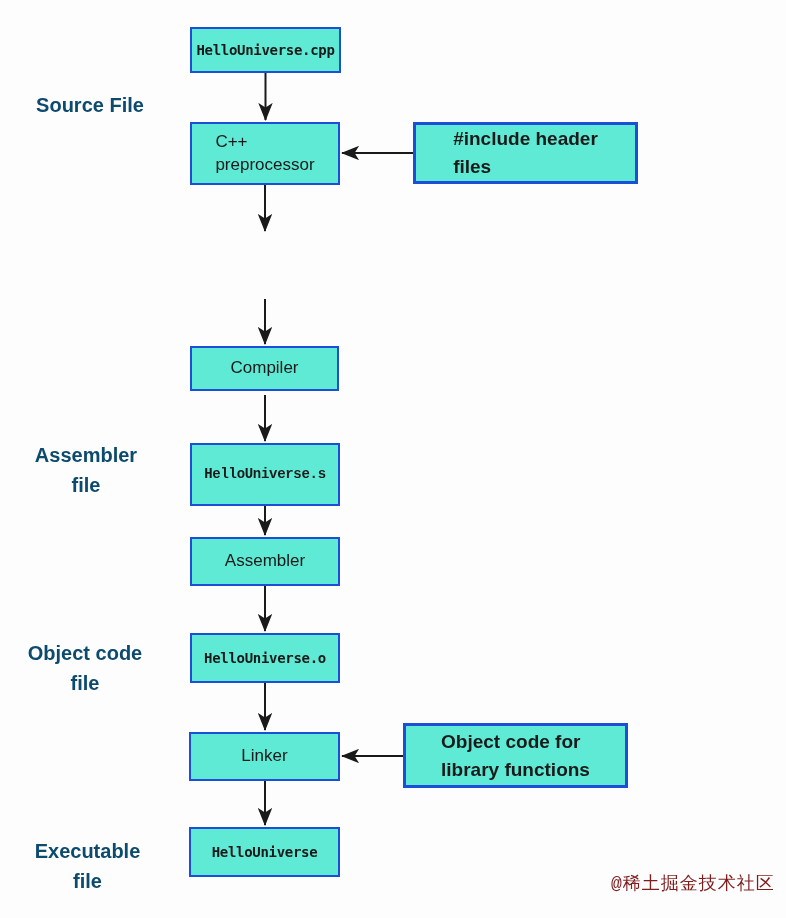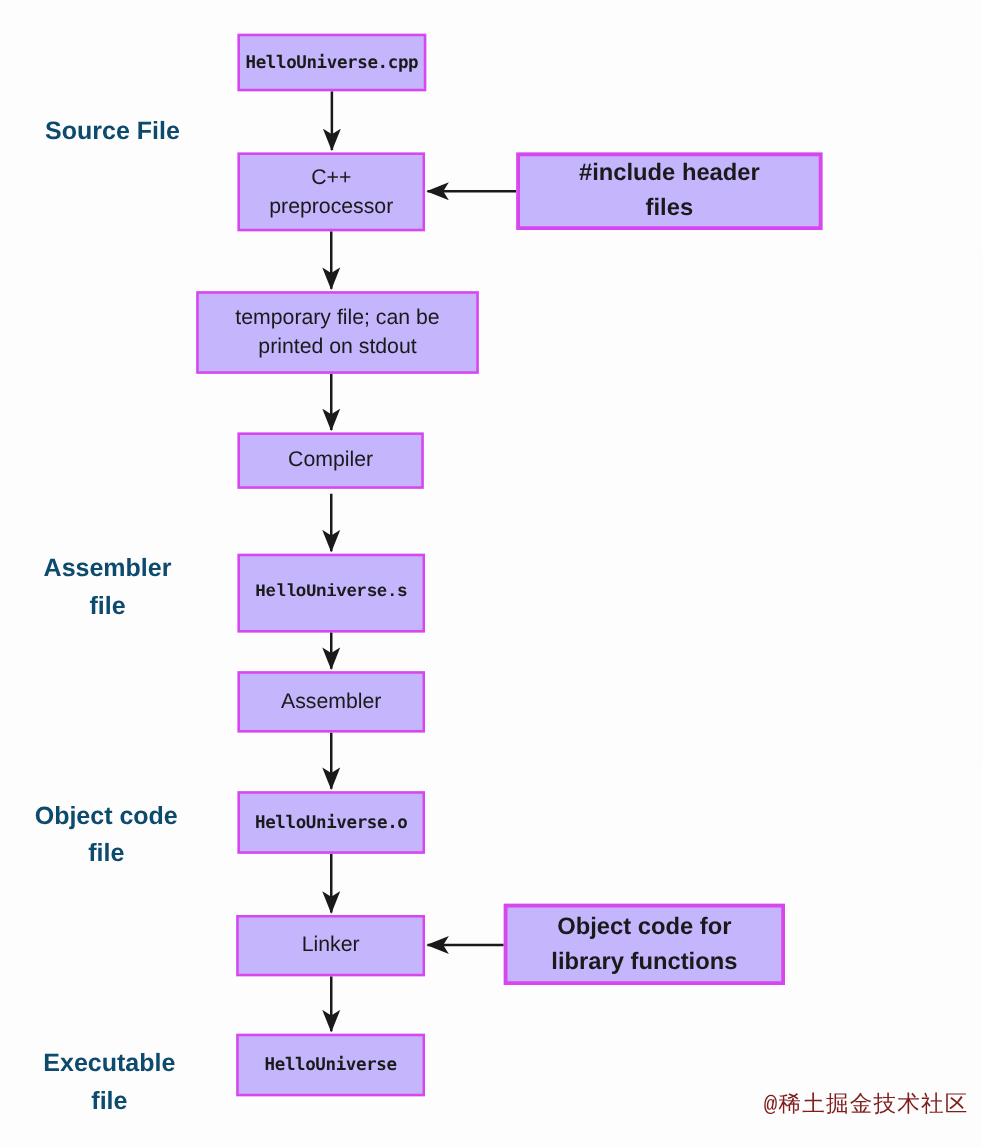--- a/index.html
+++ b/index.html
@@ -17,26 +17,26 @@
   }
   .arrows {
     position: absolute;
     left: 0;
     top: 0;
     pointer-events: none;
   }
   .box {
     position: absolute;
     box-sizing: border-box;
-    border: 2px solid #d946ef;
-    background: #c4b5fd;
+    border: 2px solid #1d4ed8;
+    background: #5eead4;
     display: flex;
     align-items: center;
     justify-content: center;
-    text-align: center;
+    text-align: left;
     white-space: pre-line;
     color: #1a1a1a;
     font-size: 17px;
     line-height: 1.35;
   }
   .box.mono {
     font-family: "DejaVu Sans Mono", "Liberation Mono", monospace;
     font-weight: bold;
     font-size: 14px;
     letter-spacing: -0.3px;
@@ -87,25 +87,23 @@
       <line x1="413" y1="153" x2="342" y2="153" marker-end="url(#ah)"></line>
       <line x1="403" y1="756" x2="342" y2="756" marker-end="url(#ah)"></line>
     </g>
   </svg>
 
   <div class="box mono" style="left:190px; top:27px;  width:151px; height:46px;">HelloUniverse.cpp</div>
 
   <div class="box" style="left:190px; top:122px; width:150px; height:63px;">C++
 preprocessor</div>
 
-  <div class="box thick" style="left:413px; top:122px; width:245px; height:62px;">#include header
+  <div class="box thick" style="left:413px; top:122px; width:225px; height:62px;">#include header
 files</div>
 
-  <div class="box" style="left:157px; top:233px; width:226px; height:66px;">temporary file; can be
-printed on stdout</div>
 
   <div class="box" style="left:190px; top:346px; width:149px; height:45px;">Compiler</div>
 
   <div class="box mono" style="left:190px; top:443px; width:150px; height:63px;font-family:Liberation Mono, monospace;">HelloUniverse.s</div>
 
   <div class="box" style="left:190px; top:537px; width:150px; height:49px;">Assembler</div>
 
   <div class="box mono" style="left:190px; top:633px; width:150px; height:50px;">HelloUniverse.o</div>
 
   <div class="box" style="left:189px; top:732px; width:151px; height:49px;">Linker</div>

